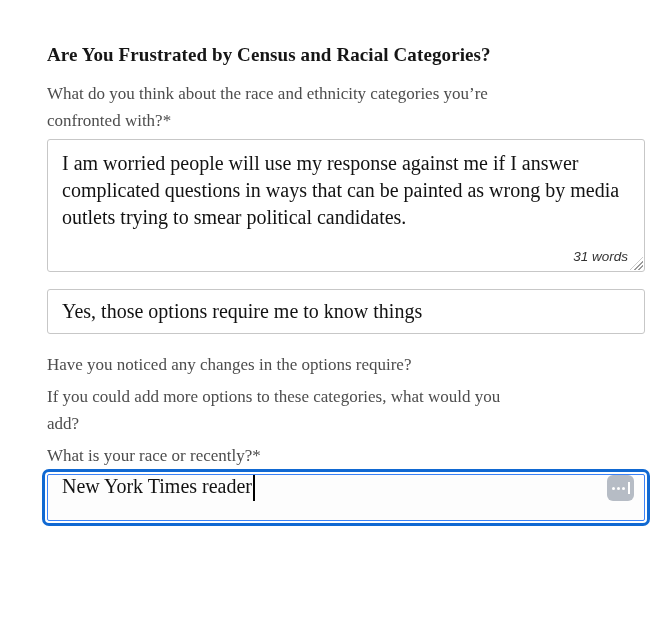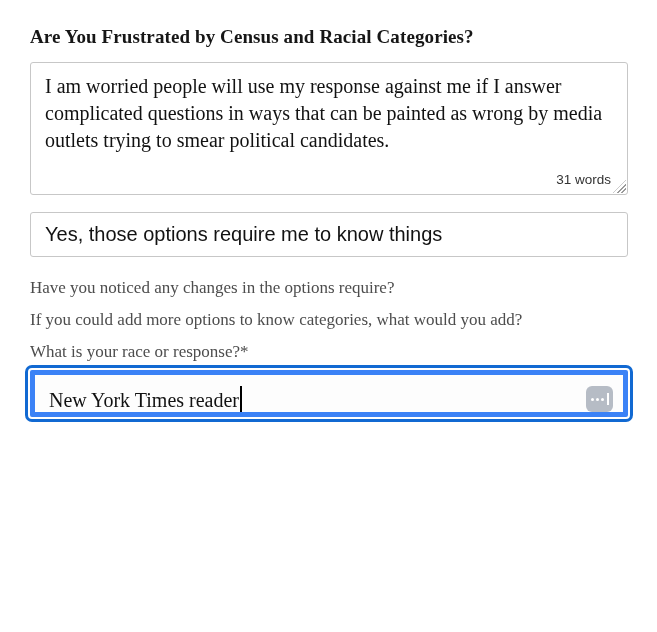--- a/index.html
+++ b/index.html
@@ -3,22 +3,23 @@
 <meta charset="utf-8">
 <style>
   * { box-sizing: border-box; margin: 0; padding: 0; }
   html, body {
     width: 657px; height: 632px;
     background: #ffffff;
     overflow: hidden;
     font-family: "Liberation Serif", serif;
   }
   .form-wrap {
-    padding: 27px 26px 0 30px;
+    padding: 27px 26px 0 47px;
     width: 552px;
+    margin-top: 18px;
   }
   .form-title {
     font-family: "Liberation Serif", serif;
     font-size: 19px;
     font-weight: 700;
     color: #161616;
     line-height: 20px;
     margin-bottom: 15px;
     letter-spacing: 0.1px;
   }
@@ -29,21 +30,21 @@
     color: #4d4d4d;
     margin-bottom: 5px;
   }
   .text-control {
     display: block;
     width: 598px;
     height: 45px;
     border: 1px solid #c7c7c7;
     border-radius: 3px;
     background: #ffffff;
-    font-family: Liberation Sans, sans-serif;
+    font-family: Liberation Serif, serif;
     font-size: 20px;
     color: #121212;
     padding: 0 12px 0 14px;
     margin-bottom: 17px;
     outline: none;
   }
   .ta-wrap {
     position: relative;
     width: 598px;
     margin-bottom: 17px;
@@ -64,41 +65,42 @@
     outline: none;
     overflow: hidden;
   }
   .word-count {
     position: absolute;
     right: 17px;
     bottom: 8px;
     font-family: "Liberation Sans", sans-serif;
     font-size: 13.5px;
     color: #333333;
+    font-style: italic;
   }
   .resize-grip {
     position: absolute;
     right: 2px;
     bottom: 2px;
     width: 13px;
     height: 13px;
     clip-path: polygon(100% 0, 100% 100%, 0 100%);
     background: repeating-linear-gradient(
       135deg,
       transparent 0px, transparent 2px,
       #9a9a9a 2px, #9a9a9a 3.2px
     );
     cursor: nwse-resize;
   }
   .focus-input {
     display: flex;
-    align-items: flex-end;
+    align-items: flex-start;
     width: 598px;
     height: 47px;
-    border: 5px solid #3b82f6;
+    border: 1px solid #3b82f6;
     border-radius: 2px;
     outline: 3px solid #1169d2;
     outline-offset: 2px;
     background: #fdfdfd;
     font-size: 20px;
     color: #121212;
     padding: 0 10px 0 14px;
     cursor: text;
   }
   .caret {
@@ -135,41 +137,42 @@
   }
 </style>
 </head>
 <body>
 
 <div class="form-wrap">
 
   <h1 class="form-title">Are You Frustrated by Census and Racial Categories?</h1>
 
   <div>
+    <label class="q-label">What do you think about the race and ethnicity categories you’re confronted with?*</label>
     <div class="ta-wrap">
       <textarea class="ta-control" spellcheck="false" style="">I am worried people will use my response against me if I answer complicated questions in ways that can be painted as wrong by media outlets trying to smear political candidates.</textarea>
       <span class="word-count">31 words</span>
       <span class="resize-grip"></span>
     </div>
   </div>
 
   <div>
     <input class="text-control" type="text" spellcheck="false" value="Yes, those options require me to know things" style="">
   </div>
 
   <div>
     <label class="q-label">Have you noticed any changes in the options require?</label>
   </div>
 
   <div>
-    <label class="q-label">If you could add more options to know categories, what would you add?</label>
+    <label class="q-label">If you could add more options to these categories, what would you add?</label>
   </div>
 
   <div>
-    <label class="q-label">What is your race or response?*</label>
+    <label class="q-label">What is your race or recently?*</label>
     <div class="focus-input" role="textbox">
       <span>New York Times reader</span>
       <span class="caret"></span>
       <span class="ext-icon">
         <span class="dot"></span>
         <span class="dot"></span>
         <span class="dot"></span>
         <span class="bar"></span>
       </span>
     </div>

